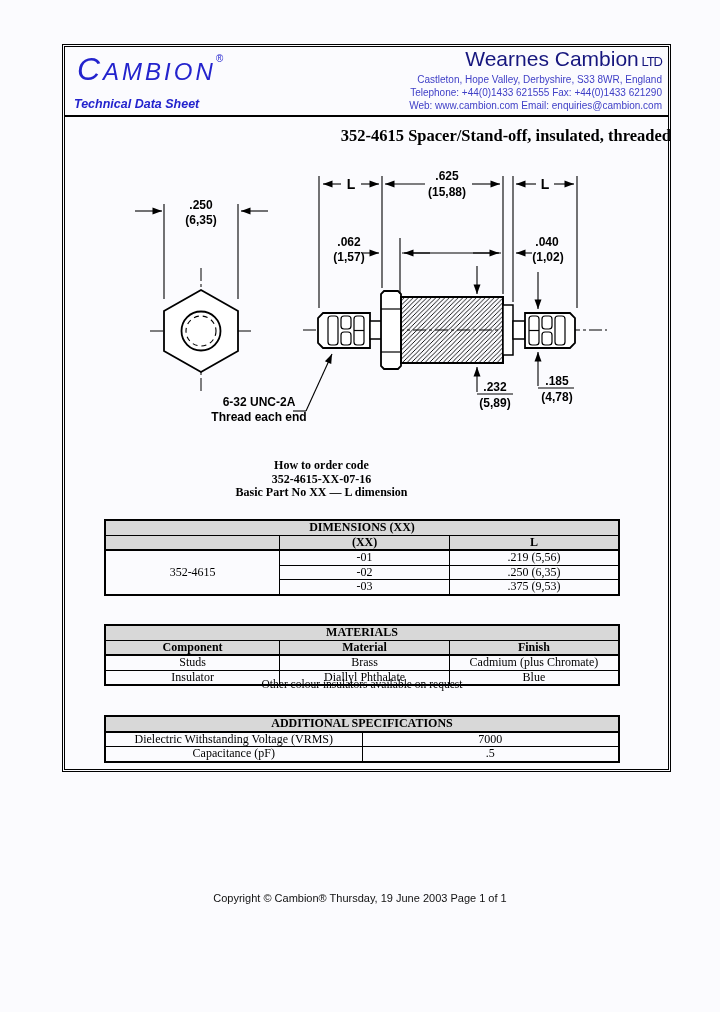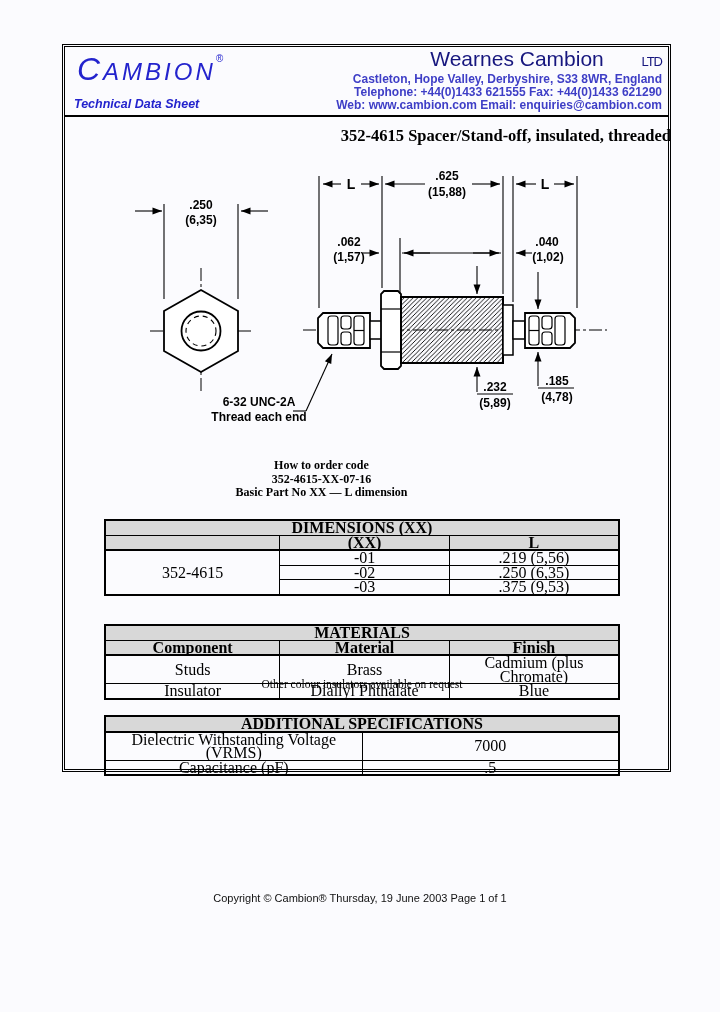--- a/index.html
+++ b/index.html
@@ -10,31 +10,31 @@
   .hdr-rule{position:absolute;left:0;top:68px;width:100%;height:2px;background:#000;}
   .logo{position:absolute;left:12px;top:6px;color:#2323cd;font-family:"Liberation Sans",sans-serif;
         font-style:italic;letter-spacing:3px;white-space:nowrap;}
   .logo .big{font-size:32px;line-height:32px;}
   .logo .rest{font-size:24px;}
   .logo sup{font-size:10px;letter-spacing:0;position:relative;top:-12px;}
   .tagline{position:absolute;left:9px;top:50px;color:#2323cd;font-family:"Liberation Sans",sans-serif;
            font-style:italic;font-weight:bold;font-size:12.5px;}
   .co{position:absolute;right:6px;top:1px;text-align:right;font-family:"Liberation Sans",sans-serif;}
   .co-name{color:#16167e;font-size:21px;line-height:22px;white-space:nowrap;}
-  .co-name .ltd{font-size:13px;letter-spacing:-1px;padding-left:35px;}
-  .co-line{color:#3e3ec6;font-size:12px;line-height:13px;white-space:nowrap;font-weight:bold;}
+  .co-name .ltd{font-size:13px;letter-spacing:-1px;}
+  .co-line{color:#3e3ec6;font-size:10px;line-height:13px;white-space:nowrap;}
   .doc-title{position:absolute;left:62px;top:126px;width:609px;text-align:right;
              font-weight:bold;font-size:16.5px;}
   .drawing{position:absolute;left:62px;top:160px;}
   .order{position:absolute;left:62px;top:459px;width:519px;text-align:center;
          font-weight:bold;font-size:12px;line-height:13.5px;}
   .order .code{}
   .order .expl{white-space:pre;}
   table.sheet{position:absolute;left:104px;width:516px;border-collapse:collapse;
-              font-size:16px;table-layout:fixed;}
+              font-size:12px;table-layout:fixed;}
   table.sheet th,table.sheet td{border:1px solid #000;text-align:center;padding:0;
               line-height:13.5px;font-weight:normal;overflow:hidden;}
   table.sheet th{font-weight:bold;background:#d8d8d8;}
   table.sheet{border:2px solid #000;}
   tr.thick-under th, tr.thick-under td{border-bottom:2px solid #000;}
   .t-dims{top:519px;}
   .t-mats{top:624px;}
   .t-spec{top:715px;}
   .footnote{position:absolute;left:104px;top:678px;width:516px;text-align:center;font-size:11.5px;}
   .footer{position:absolute;left:0;top:892px;width:720px;text-align:center;

